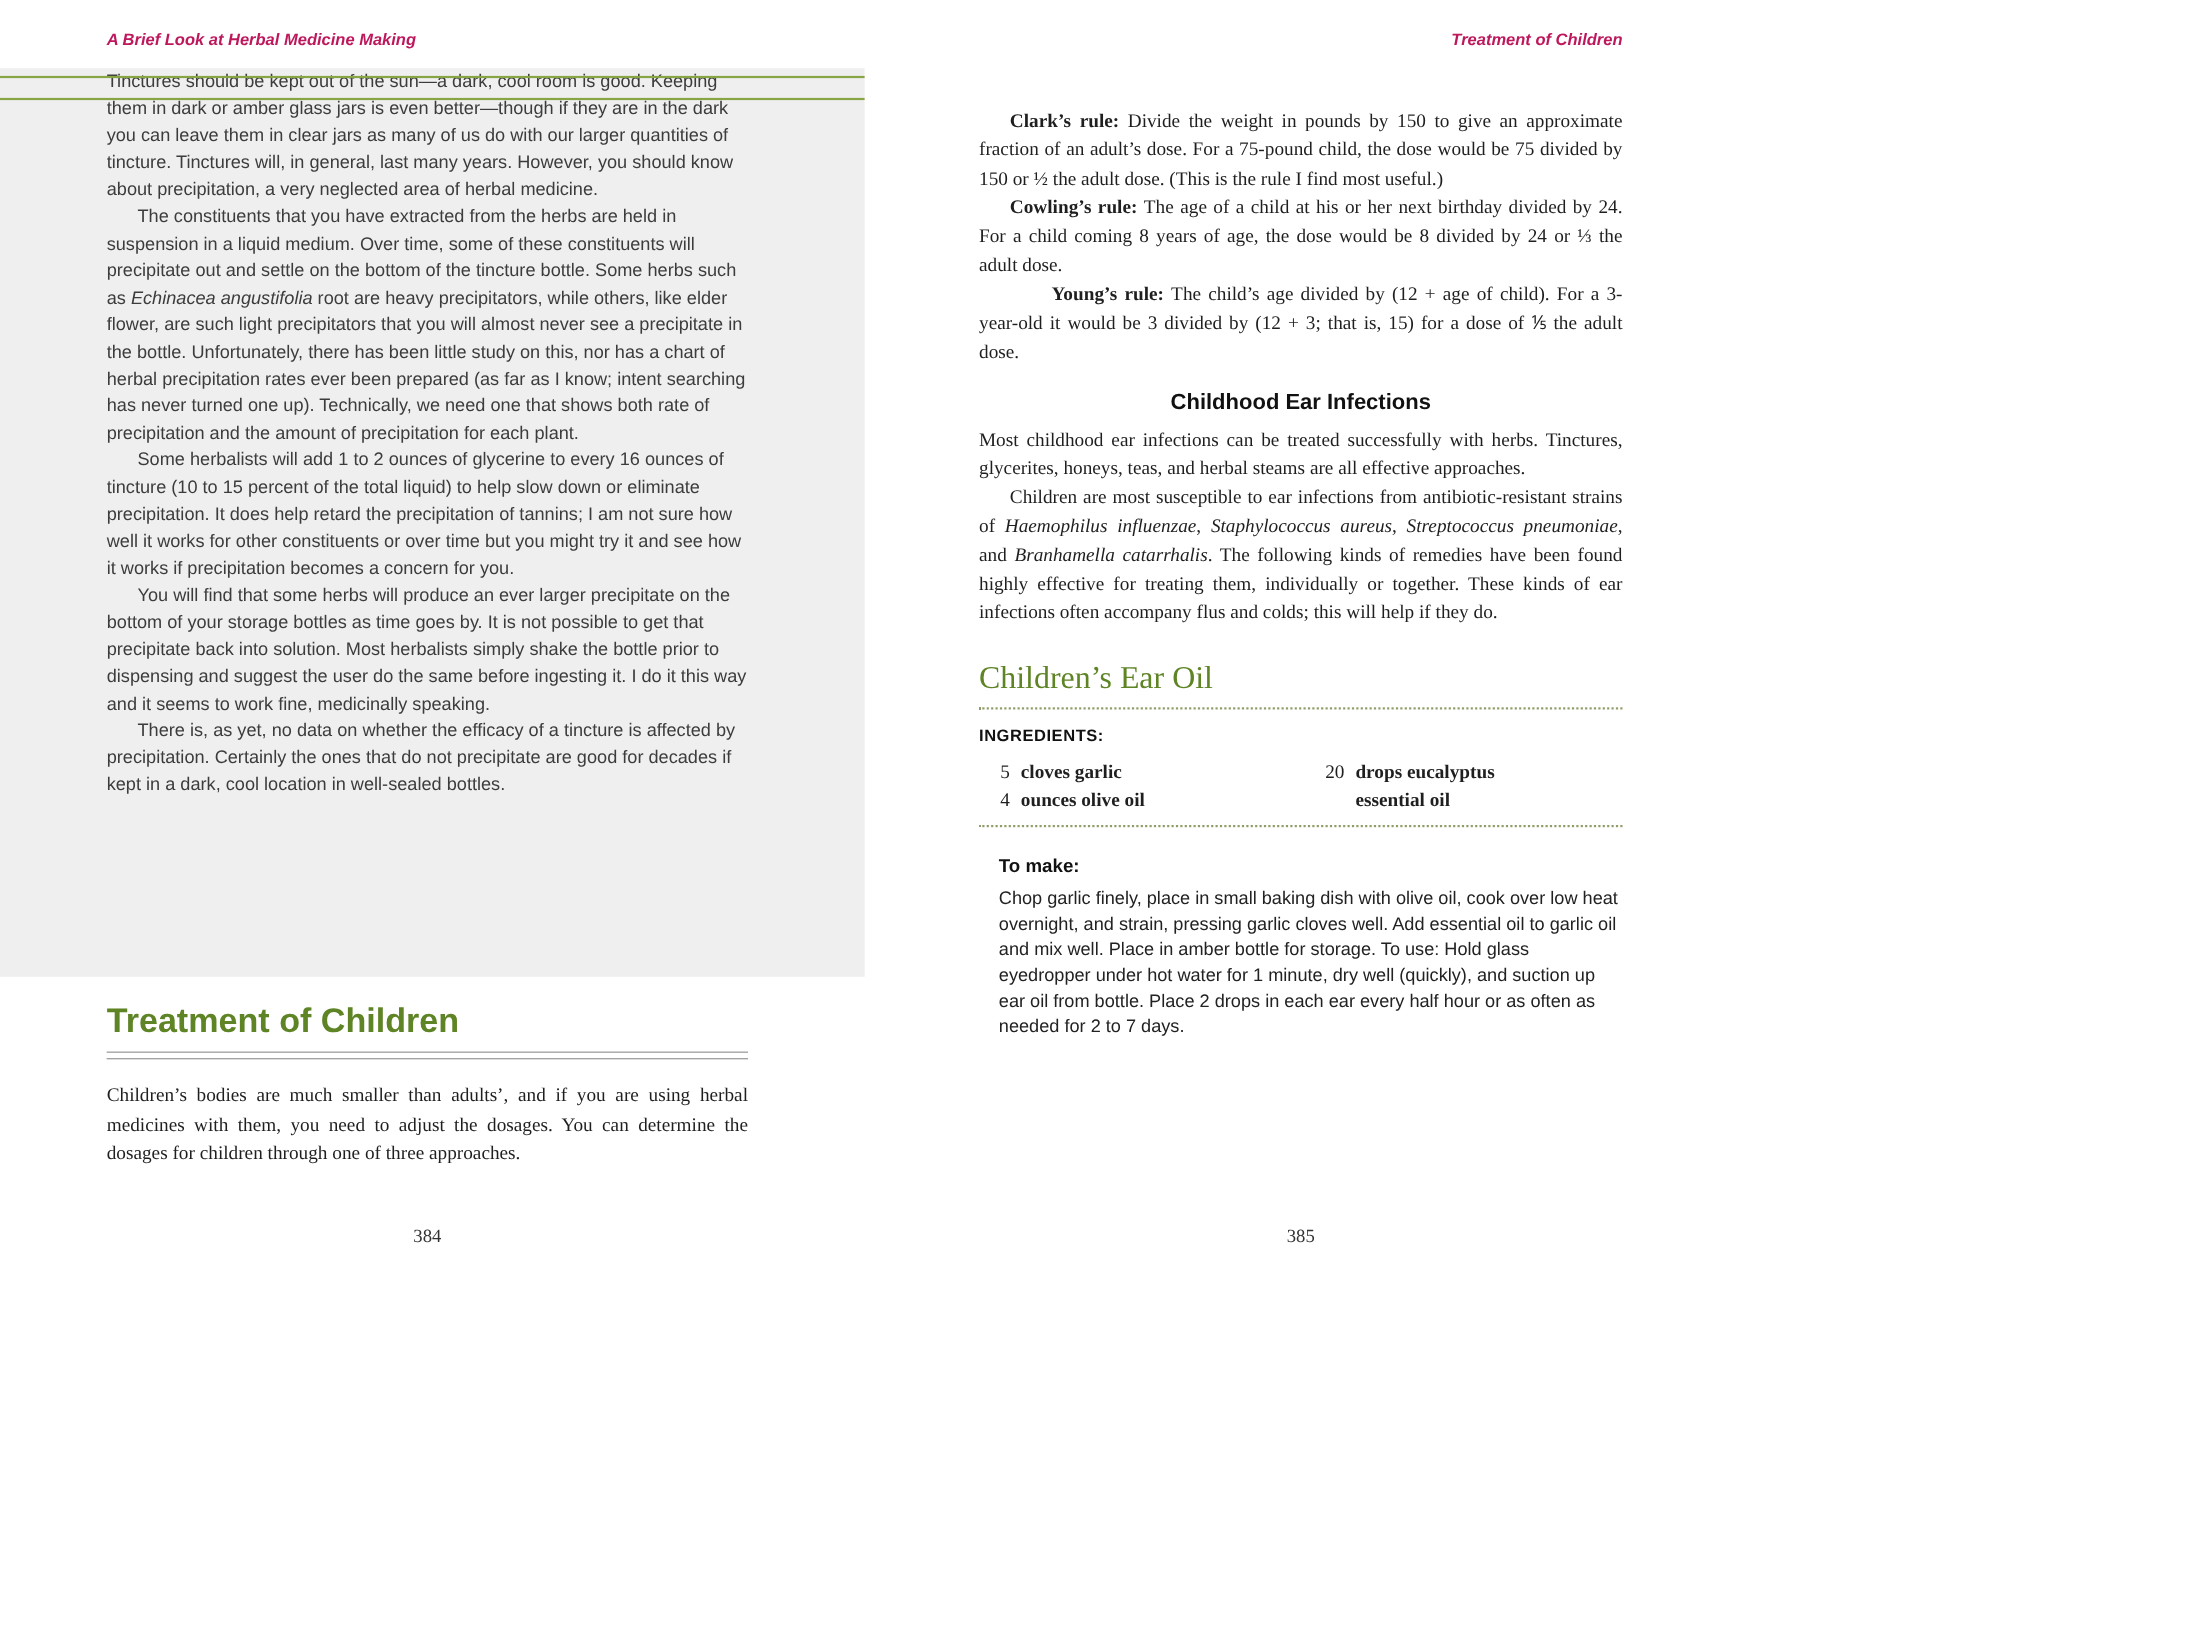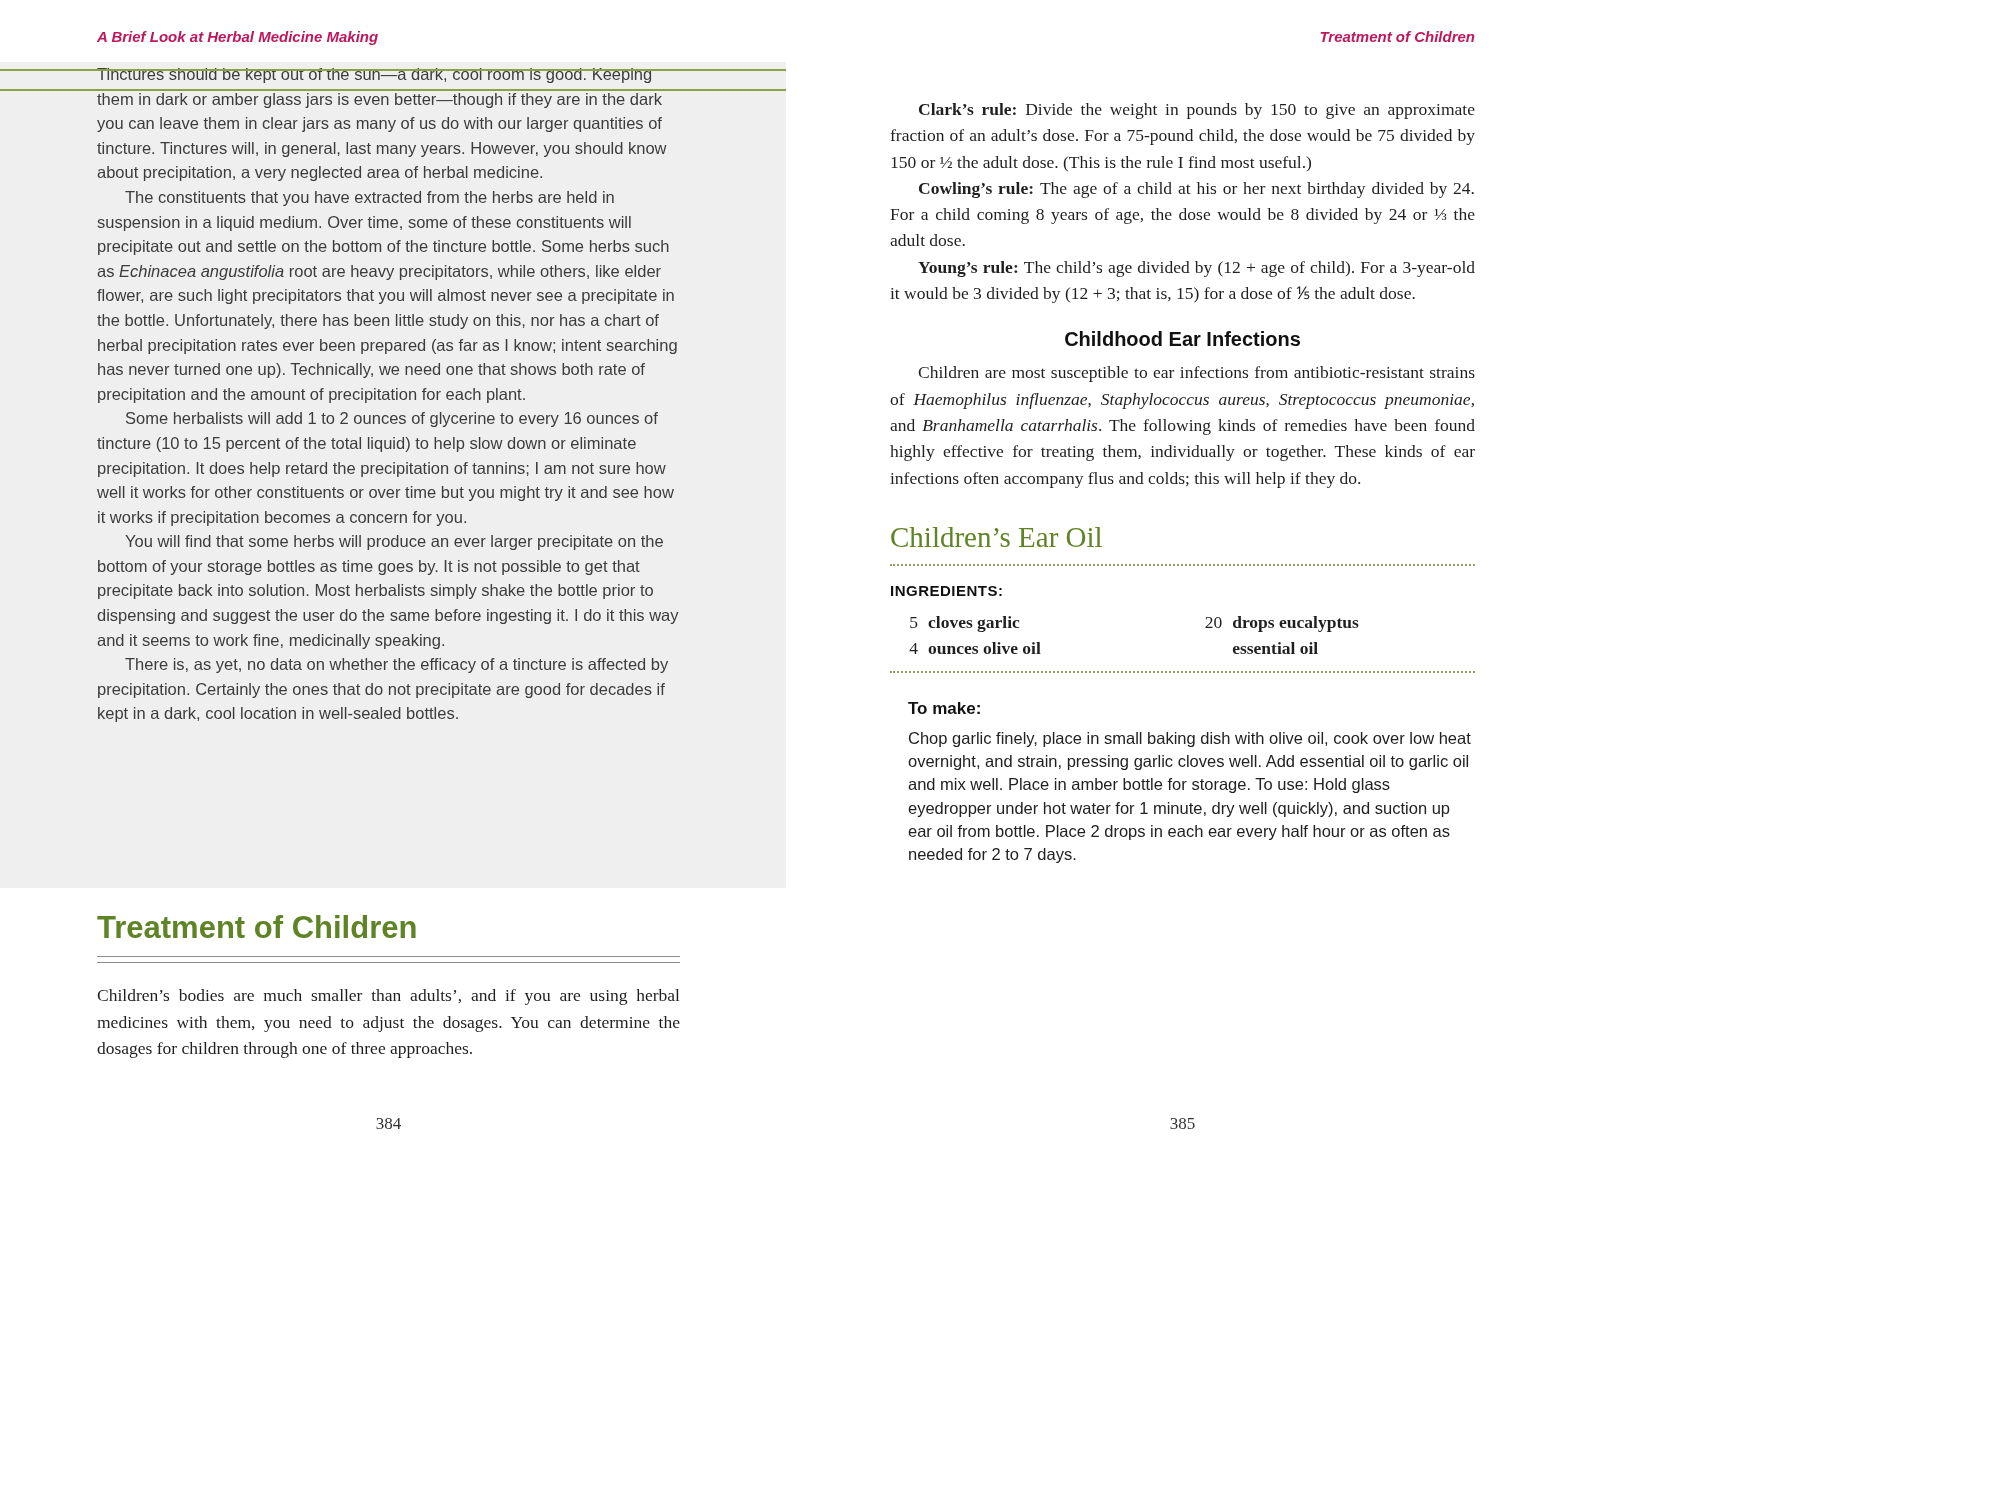--- a/index.html
+++ b/index.html
@@ -122,23 +122,24 @@
 
     <div class="page-number pn-left">384</div>
   </div>
 
   <div>
     <div class="running-header rh-right">Treatment of Children</div>
 
     <div class="right-col">
       <p class="serif-para indent"><span style="font-weight: bold;">Clark’s rule: </span><span>Divide the weight in pounds by 150 to give an approximate fraction of an adult’s dose. For a 75-pound child, the dose would be 75 divided by 150 or ½ the adult dose. (This is the rule I find most useful.)</span></p>
       <p class="serif-para indent"><span style="font-weight: bold;">Cowling’s rule: </span><span>The age of a child at his or her next birthday divided by 24. For a child coming 8 years of age, the dose would be 8 divided by 24 or ⅓ the adult dose.</span></p>
-      <p class="serif-para indent"><span style="font-weight: bold;">Young’s rule: </span><span>The child’s age divided by (12 + age of child). For a 3-year-old it would be 3 divided by (12 + 3; that is, 15) for a dose of ⅕ the adult dose.</span></p>
+      <p class="serif-para indent"><span style="font-weight: bold; margin-left: 38px;">Young’s rule: </span><span>The child’s age divided by (12 + age of child). For a 3-year-old it would be 3 divided by (12 + 3; that is, 15) for a dose of ⅕ the adult dose.</span></p>
 
       <h3 class="sub-heading">Childhood Ear Infections</h3>
+      <p class="serif-para"><span>Most childhood ear infections can be treated successfully with herbs. Tinctures, glycerites, honeys, teas, and herbal steams are all effective approaches.</span></p>
       <p class="serif-para indent"><span>Children are most susceptible to ear infections from antibiotic-resistant strains of </span><span style="font-style: italic;">Haemophilus influenzae</span><span>, </span><span style="font-style: italic;">Staphylococcus aureus</span><span>, </span><span style="font-style: italic;">Streptococcus pneumoniae</span><span>, and </span><span style="font-style: italic;">Branhamella catarrhalis</span><span>. The following kinds of remedies have been found highly effective for treating them, individually or together. These kinds of ear infections often accompany flus and colds; this will help if they do.</span></p>
 
       <h3 class="recipe-heading">Children’s Ear Oil</h3>
       <div class="dotted-rule"></div>
       <div class="ingredients-label">INGREDIENTS:</div>
 
       <div class="ing-cols">
         <div class="ing-col-1">
           <div class="ing-row">
             <span class="ing-qty">5</span>

